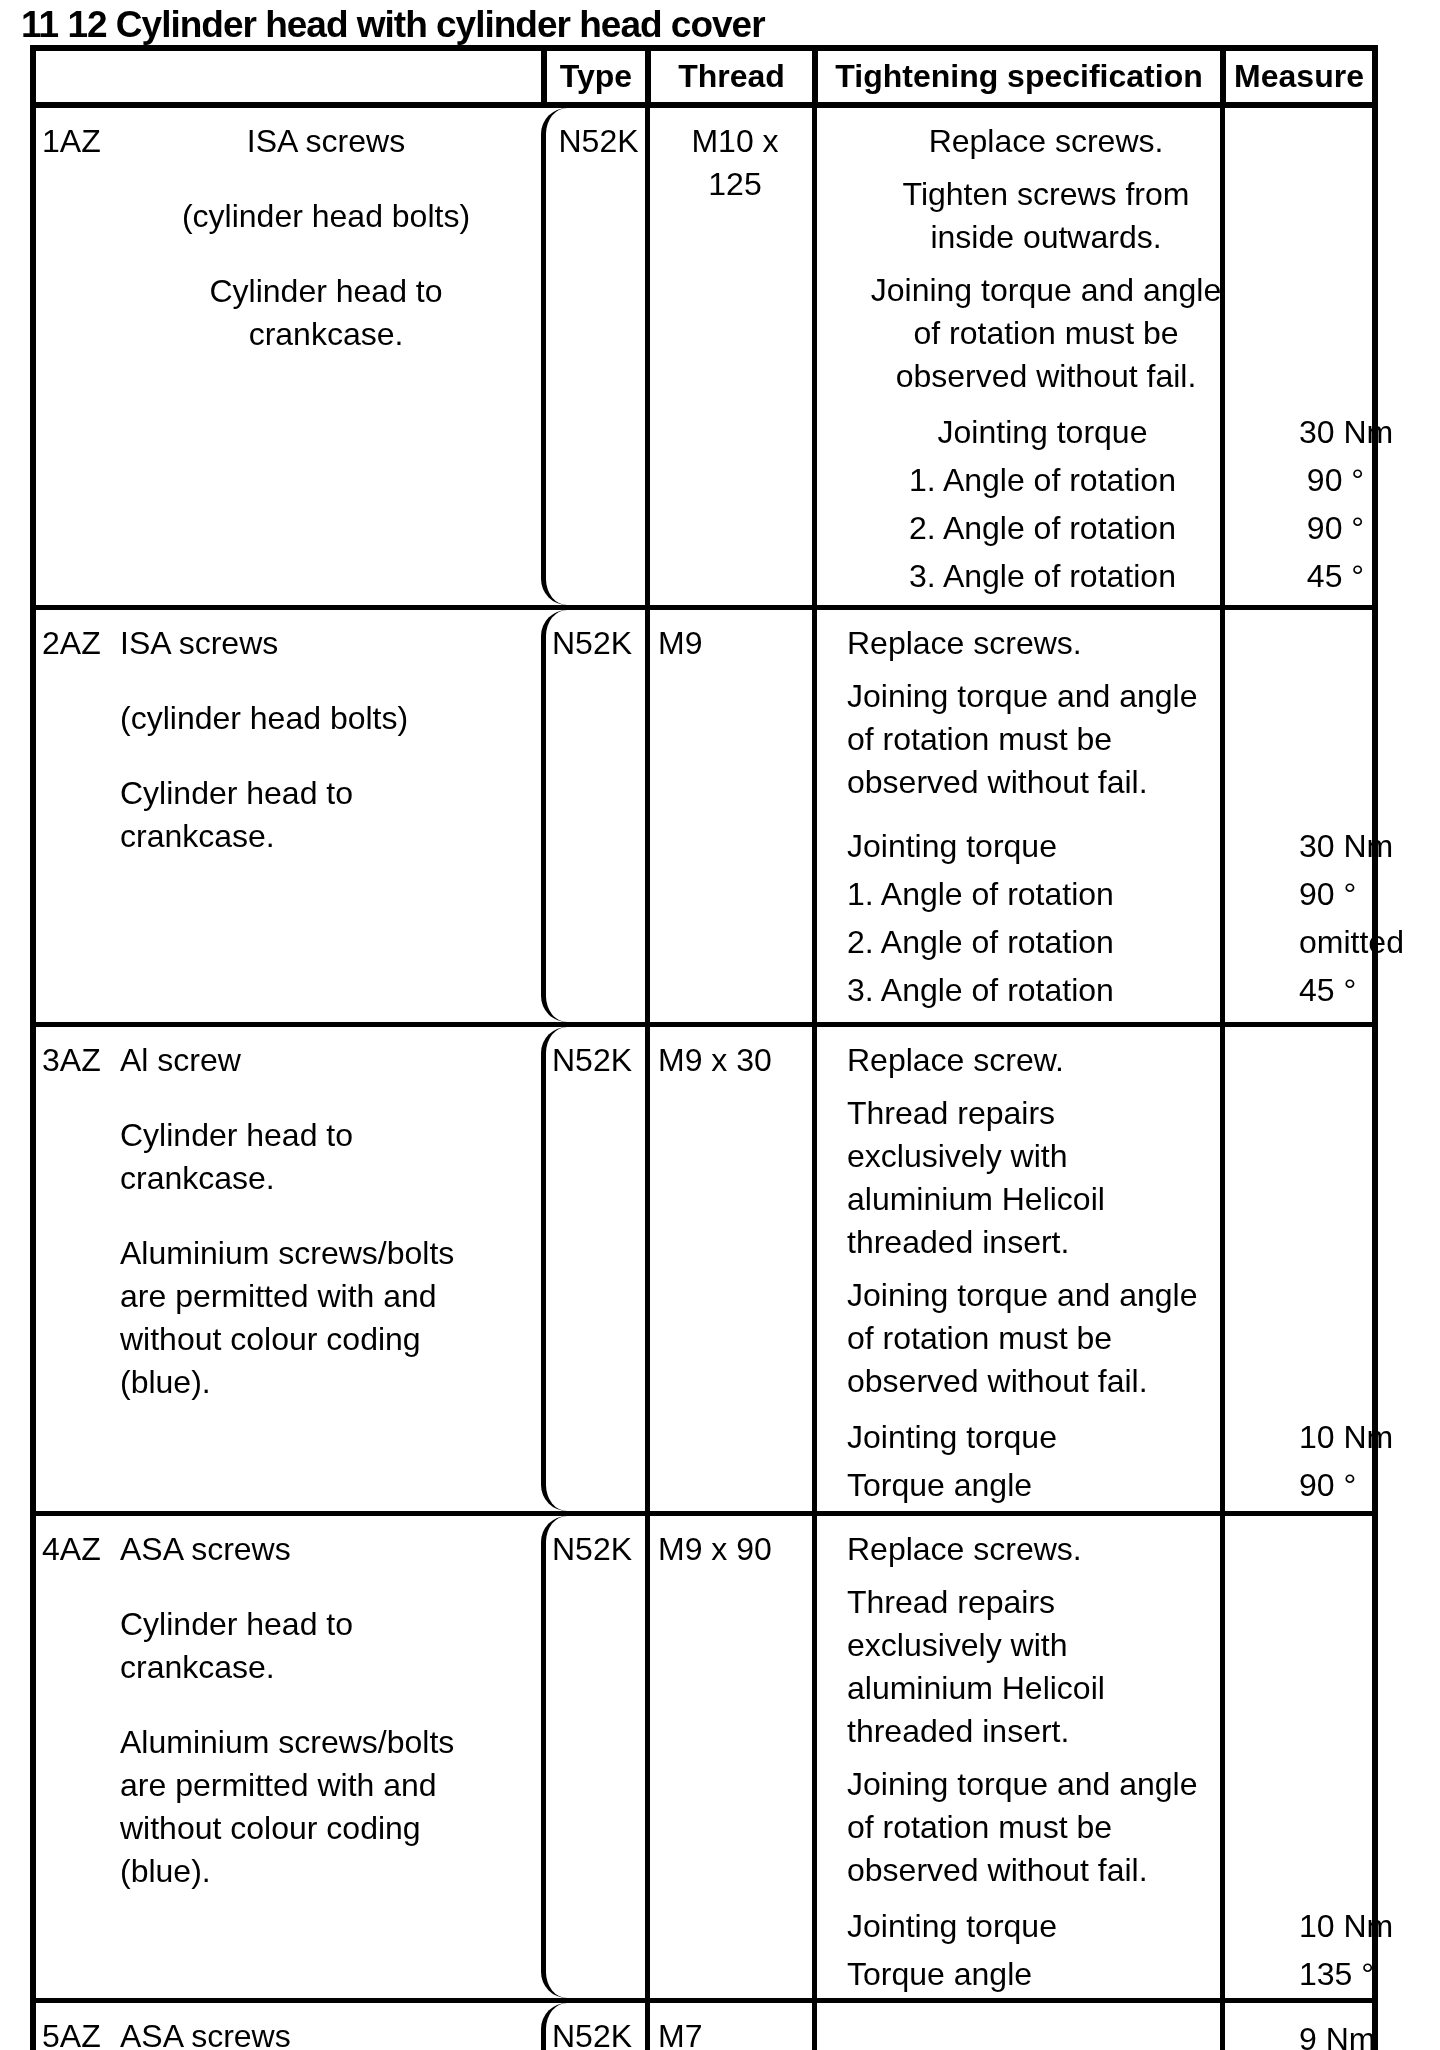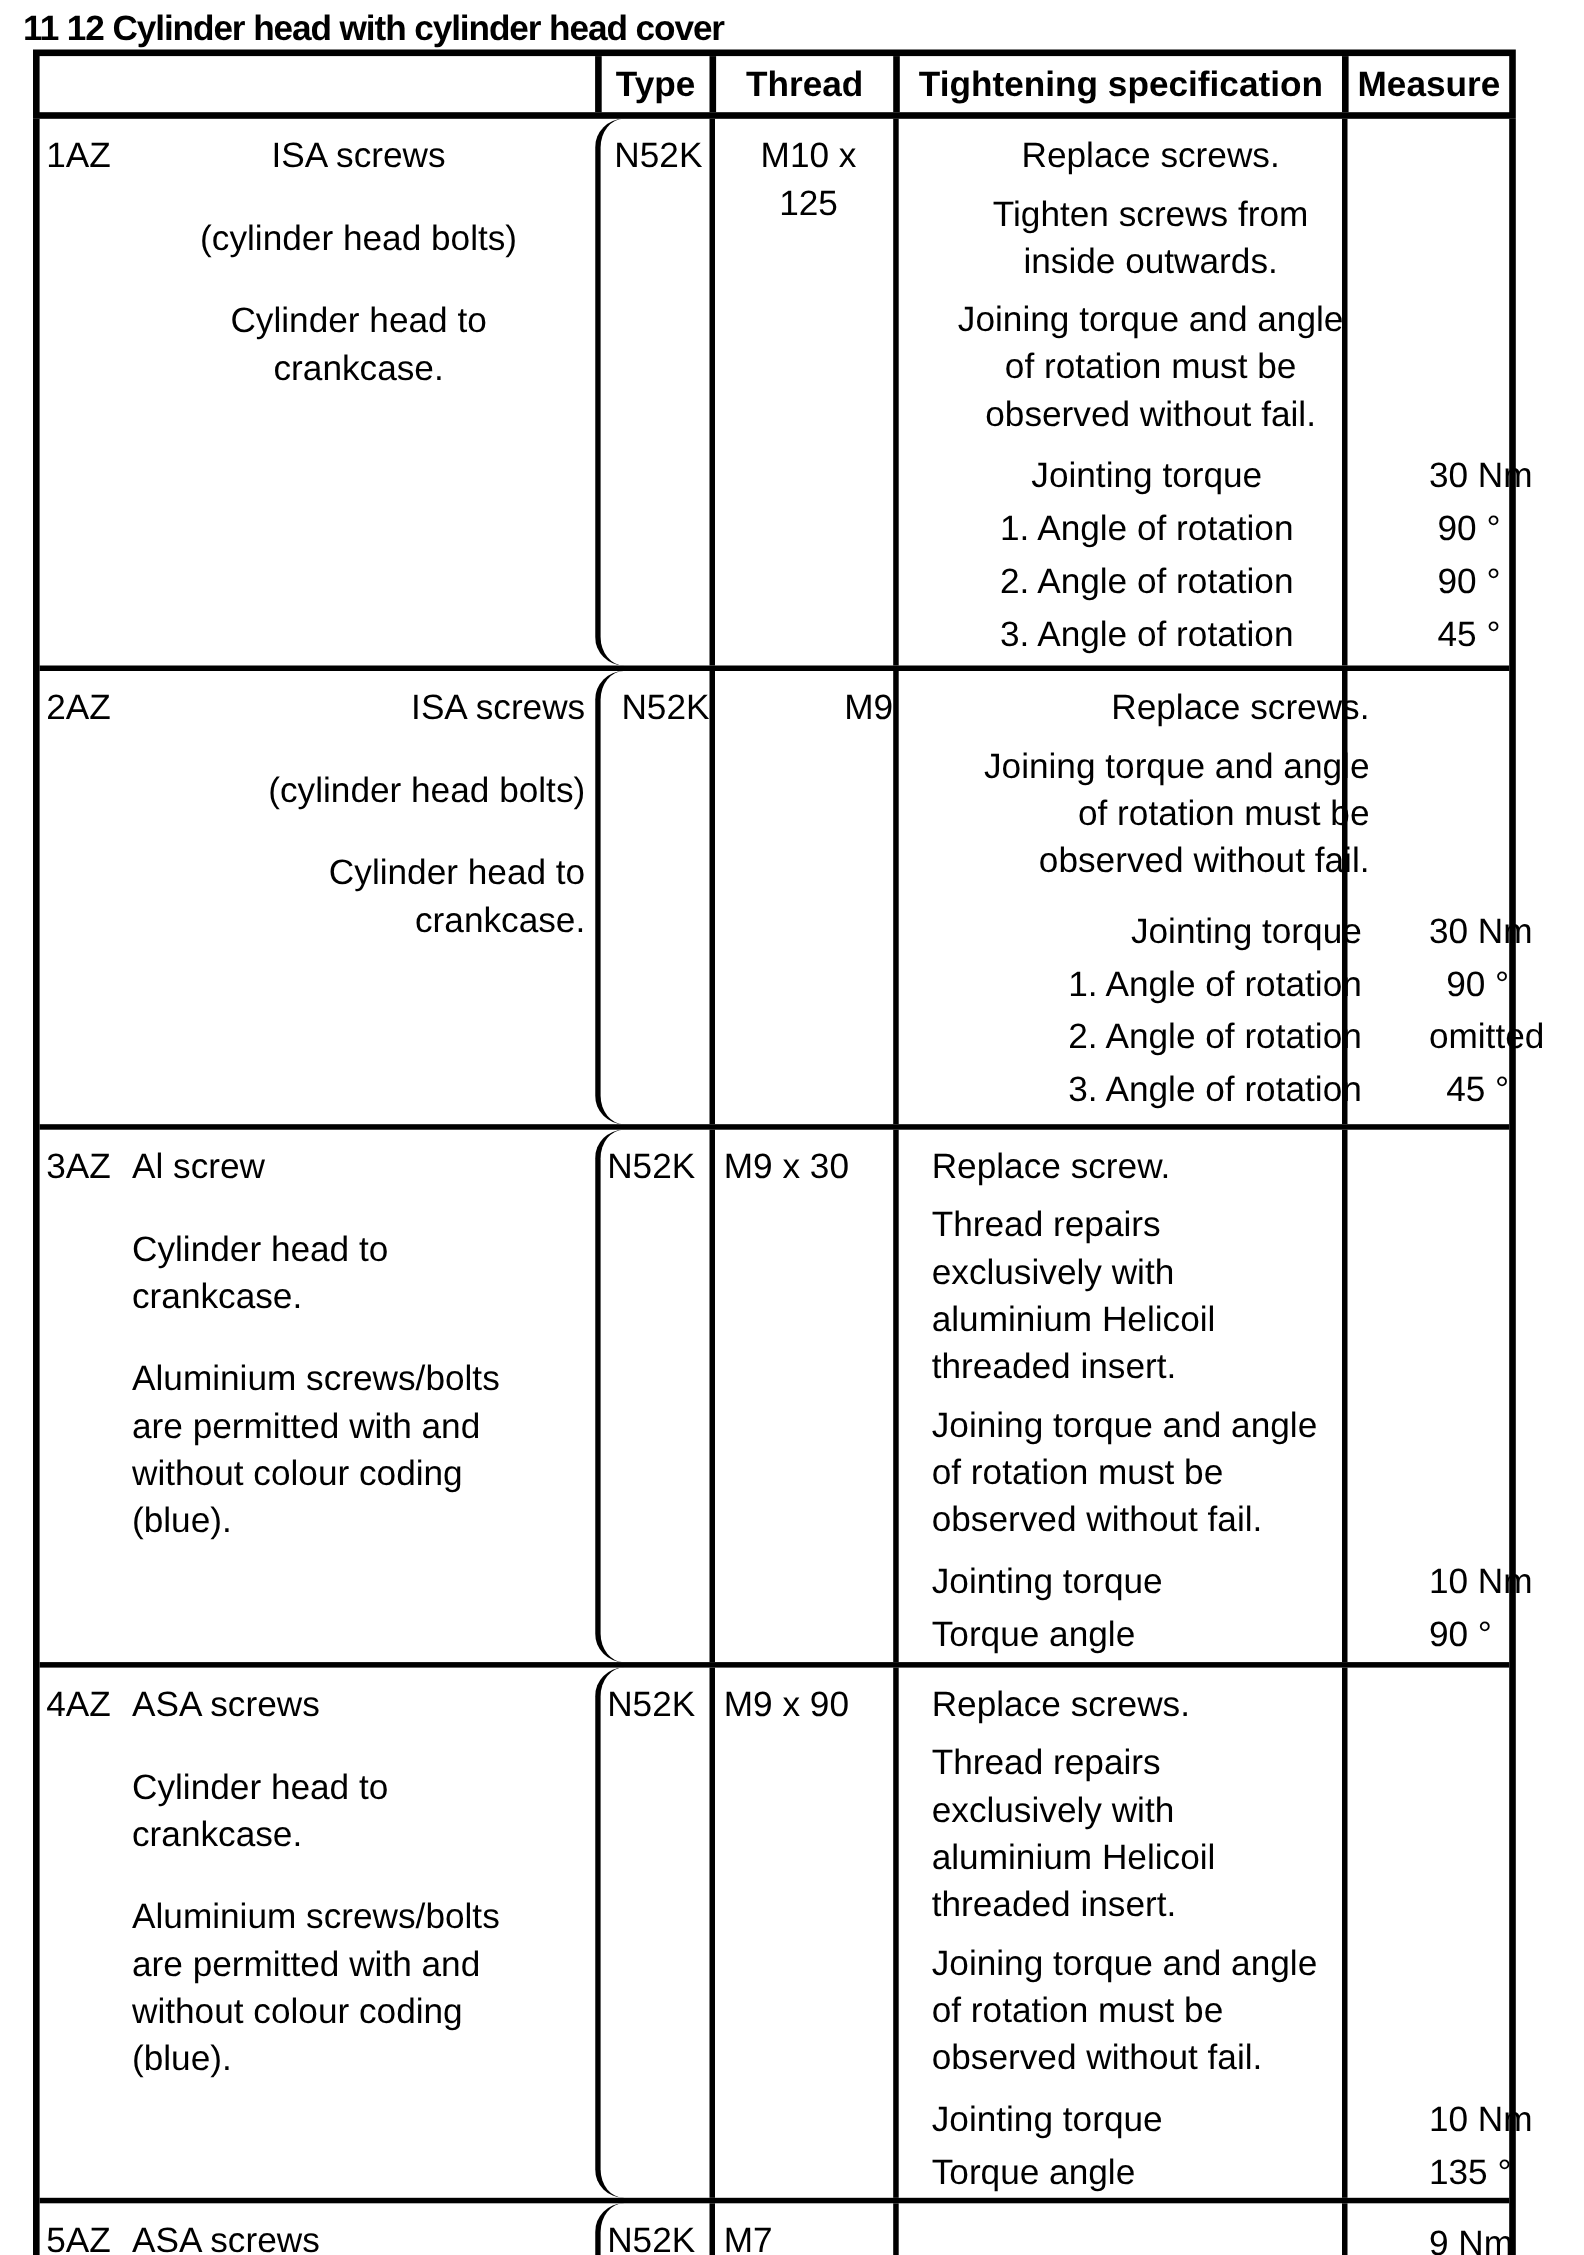--- a/index.html
+++ b/index.html
@@ -1,35 +1,35 @@
 <!DOCTYPE html>
 <html><head>
 <meta charset="utf-8">
 <style>
   html,body { margin:0; padding:0; background:#fff; }
   .page { position:relative; width:1440px; height:2050px; background:#ffffff; color:#000;
           overflow:hidden; font-family:"Liberation Sans","DejaVu Sans",sans-serif;
           font-size:32px; line-height:43px; }
-  .title { position:absolute; left:21px; top:4px; font-size:32px; line-height:42px;
+  .title { position:absolute; left:21px; top:4px; font-size:37px; line-height:42px;
            font-weight:700; letter-spacing:-1px; white-space:nowrap; }
   .tbl { position:absolute; left:30px; top:45px; width:1348px; }
 
   
   .thead { display:grid; grid-template-columns:505px 104px 167px 408px 1fr;
            border:6px solid #000; height:63px; box-sizing:border-box; font-weight:700; }
   .hcell { border-left:6px solid #000; box-sizing:border-box; display:flex;
            align-items:center; justify-content:center; overflow:hidden; white-space:nowrap; }
   .hcell.first { border-left:none; }
 
   
   .tbody { border-left:6px solid #000; border-right:6px solid #000; box-sizing:border-box; }
   .trow { display:grid; grid-template-columns:505px 104px 167px 560px;
           border-bottom:5px solid #000; box-sizing:border-box; position:relative; }
   .trow.last { border-bottom:none; min-height:70px; }
-  .r1 { min-height:502px;text-align:center; } .r2 { min-height:417px;text-align:right; }
+  .r1 { min-height:502px;text-align:center; } .r2 { min-height:417px; }
   .r3 { min-height:489px; } .r4 { min-height:487px; }
 
   .cell { box-sizing:border-box; padding-top:12px; }
   .c-label { position:relative; padding-left:84px; }
   .code { position:absolute; left:6px; top:12px; }
   .desc-p { margin:0 0 32px 0; white-space:pre-line; width:412px; }
   .c-type { border-left:5px solid #000; padding-left:6px;border-radius:26px; }
   .c-thread { border-left:5px solid #000; padding-left:8px; white-space:pre-line; }
   .c-sm { border-left:5px solid #000; padding-left:30px; position:relative; }
   .spec-p { margin:0 0 10px 0; white-space:pre-line; width:398px; }

